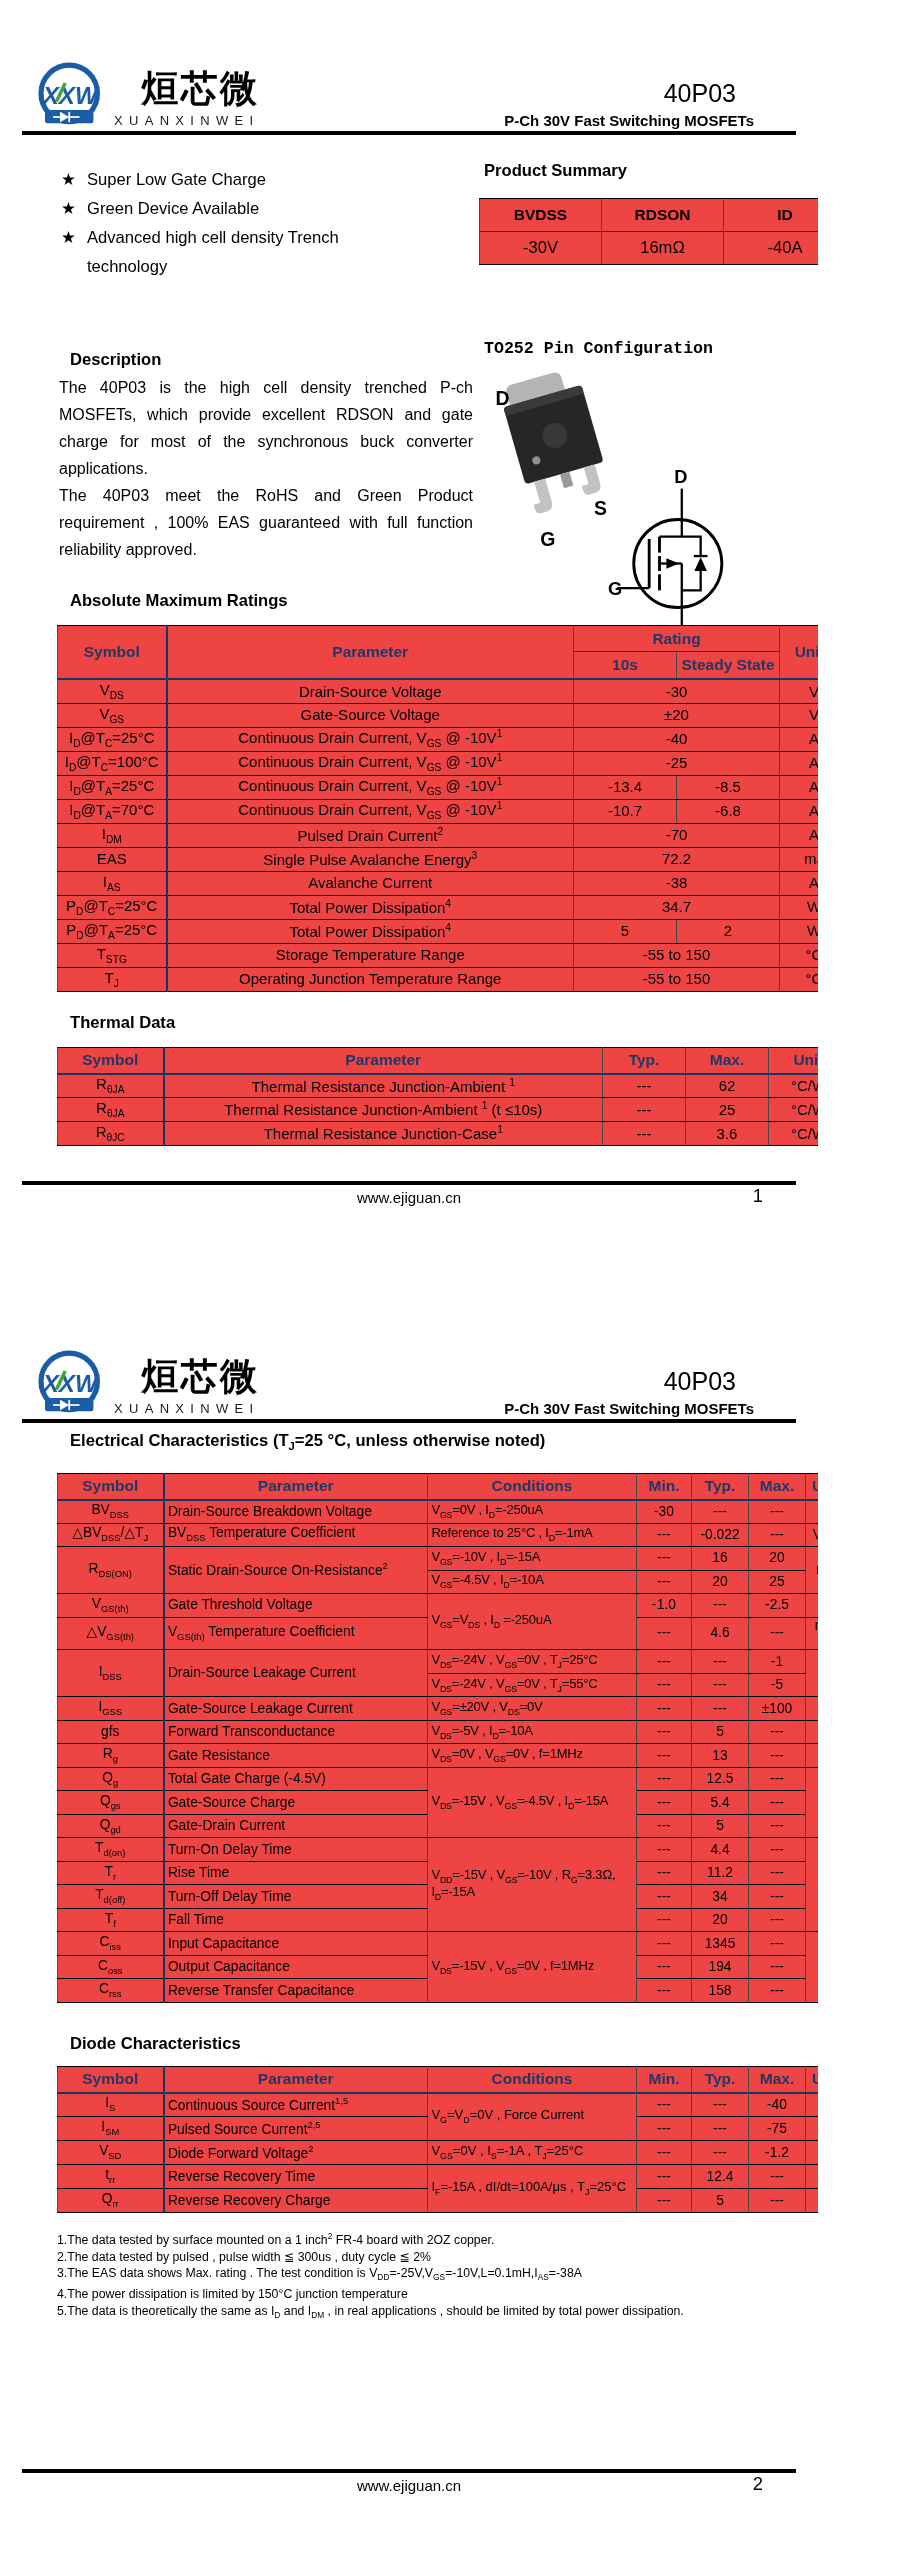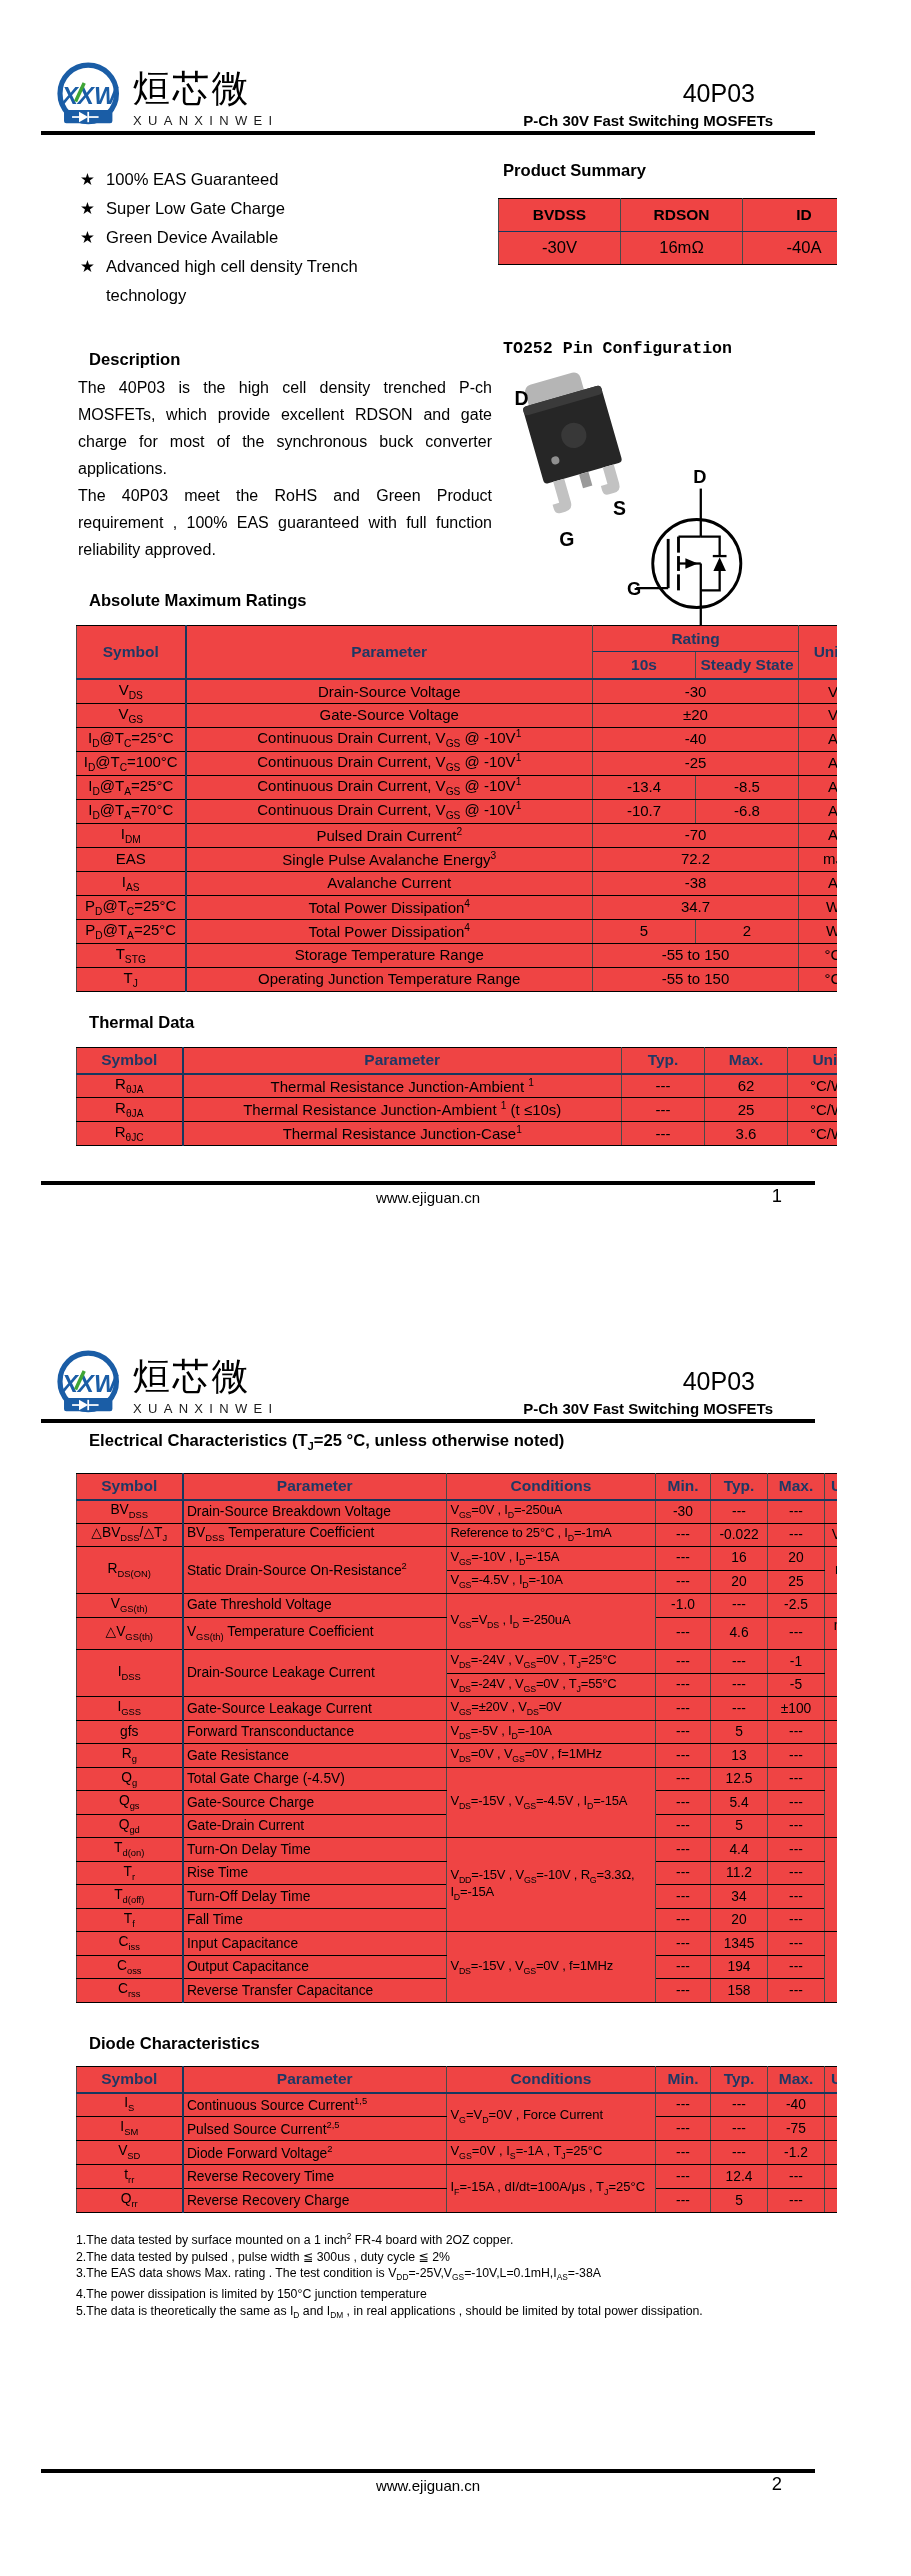--- a/index.html
+++ b/index.html
@@ -1,21 +1,21 @@
 <!DOCTYPE html>
 <html style="font-size:9.2px"><head>
 <meta charset="utf-8">
 <title>40P03</title>
 <style>
   html,body{margin:0;padding:0;background:#ffffff;}
   body{width:911px;font-family:"Liberation Sans","DejaVu Sans",sans-serif;color:#000;}
-  .page{position:relative;width:818px;height:1288px;background:#fff;overflow:hidden;margin-left:19px;}
+  .page{position:relative;width:818px;height:1288px;background:#fff;overflow:hidden;}
   
   .logo-wrap{position:absolute;left:33px;top:60px;display:flex;align-items:flex-start;}
-  .logo-cjk{font-size:37px;font-weight:normal;letter-spacing:2.3px;line-height:1;margin-top:10.3px;}
+  .logo-cjk{font-size:37px;font-weight:bold;letter-spacing:2.3px;line-height:1;margin-top:10.3px;text-align:right;}
   .logo-en{font-size:13px;letter-spacing:6.3px;color:#1a1a1a;margin-top:5.7px;}
   .part-no{position:absolute;right:82px;top:80px;font-size:25px;text-align:right;line-height:1.1;}
   .part-sub{position:absolute;right:64px;top:112px;font-size:15px;font-weight:bold;text-align:right;}
   .hrule{position:absolute;left:22px;right:22px;height:4px;background:#000;}
   .hdr-rule{top:131px;}
   
   .features{position:absolute;left:61px;top:165px;width:344px;list-style:none;margin:0;padding:0;}
   .features li{font-size:16.6px;line-height:29px;padding-left:26px;text-indent:-26px;}
   .features .st{display:inline-block;width:26px;text-indent:0;}
   .sec-title{position:absolute;font-size:16.6px;font-weight:bold;}
@@ -77,21 +77,20 @@
     <div style="margin-left:8px;">
       <div class="logo-cjk">烜芯微</div>
       <div class="logo-en">XUANXINWEI</div>
     </div>
   </div>
   <div class="part-no">40P03</div>
   <div class="part-sub">P-Ch 30V Fast Switching MOSFETs</div>
   <div class="hrule hdr-rule"></div>
 
   <ul class="features">
-    <li><span class="st">★</span><span>100% EAS Guaranteed</span></li>
     <li><span class="st">★</span><span>Super Low Gate Charge</span></li>
     <li><span class="st">★</span><span>Green Device Available</span></li>
     <li><span class="st">★</span><span>Advanced high cell density Trench technology</span></li>
   </ul>
 
   <div class="sec-title" style="left:484px;top:161px;">Product Summary</div>
   <table class="dtab ps">
     <colgroup>
         <col style="width:122px">
         <col style="width:122px">

